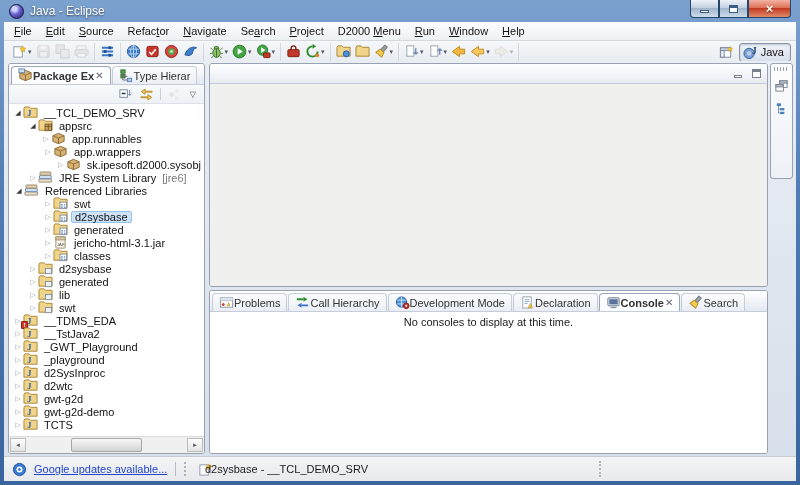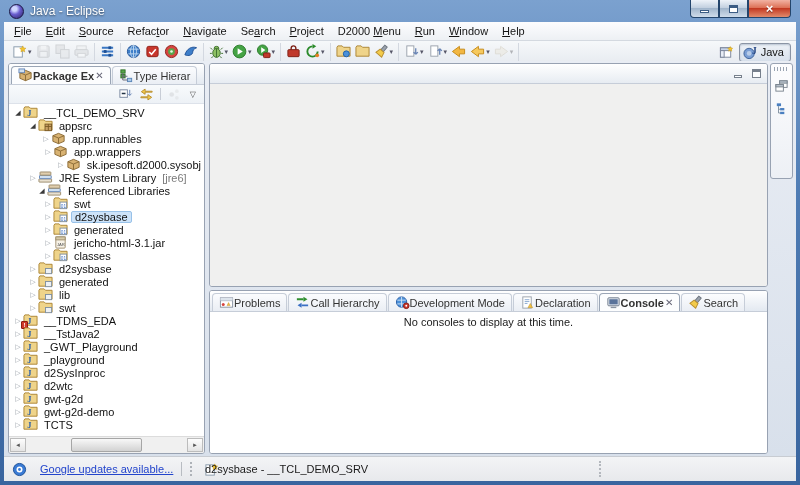--- a/index.html
+++ b/index.html
@@ -95,21 +95,21 @@
   
   .editor-tabbar{height:20px;min-height:20px;background:linear-gradient(#ffffff,#e7ecf2);
     border-bottom:1px solid #c6cdd8;display:flex;align-items:center;justify-content:flex-end;}
   .editor-content{flex:1;background:#f0f0ef;}
   
   .console-msg{flex:1;background:#fff;padding:4px 6px;color:#1a1a1a;text-align:center;}
   
   .statusbar{position:absolute;left:0;right:0;bottom:0;height:25px;
     background:linear-gradient(#f3f4f6,#e7e9ec);border-top:1px solid #c8ccd2;
     display:flex;align-items:center;}
-  .status-link{color:#2244cc;text-decoration:underline;margin-left:13px;}
+  .status-link{color:#2244cc;text-decoration:underline;margin-left:7px;}
   .sb-sep{width:1px;height:14px;background:#b8bcc2;margin:0 8px;}
   .sb-dots{width:4px;height:14px;border-left:2px dotted #aeb2b8;margin-right:10px;}
   .sb-sel{position:absolute;left:201px;color:#1a1a1a;}
   .sb-handle{position:absolute;left:595px;width:4px;height:16px;border-left:2px dotted #b4b8be;}
   .sb-left{display:flex;align-items:center;padding-left:8px;}
 </style>
 </head>
 <body>
 
 <div class="frame">
@@ -495,21 +495,21 @@
               <span class="ticon">
                 <svg width="15" height="15" viewBox="0 0 16 16">
                   <rect x="1" y="9.5" width="13.5" height="3.4" rx=".5" fill="#e8e0d0" stroke="#9a8a6a"></rect>
                   <rect x="1.6" y="5.8" width="12.5" height="3.4" rx=".5" fill="#cfe0f2" stroke="#6888b8"></rect>
                   <rect x="2.2" y="2.1" width="11.5" height="3.4" rx=".5" fill="#e0ceae" stroke="#9a8a6a"></rect>
                 </svg>
               </span>
               <span class="tlabel">JRE System Library</span>
               <span class="tsuffix">[jre6]</span>
             </div>
-            <div class="trow" style="padding-left: 28px;">
+            <div class="trow" style="padding-left: 5px;">
               <span class="twisty exp">◢</span>
               <span class="ticon">
                 <svg width="15" height="15" viewBox="0 0 16 16">
                   <rect x="1" y="9.5" width="13.5" height="3.4" rx=".5" fill="#e8e0d0" stroke="#9a8a6a"></rect>
                   <rect x="1.6" y="5.8" width="12.5" height="3.4" rx=".5" fill="#cfe0f2" stroke="#6888b8"></rect>
                   <rect x="2.2" y="2.1" width="11.5" height="3.4" rx=".5" fill="#e0ceae" stroke="#9a8a6a"></rect>
                 </svg>
               </span>
               <span class="tlabel">Referenced Libraries</span>
             </div>

